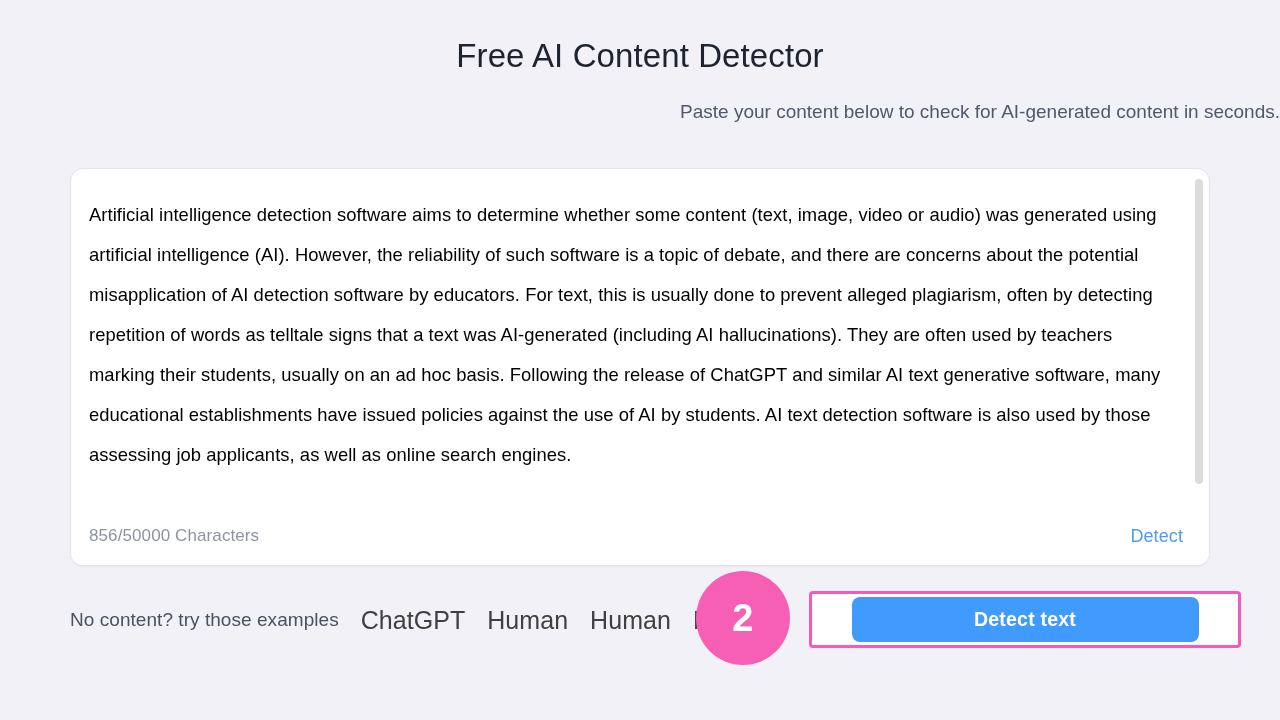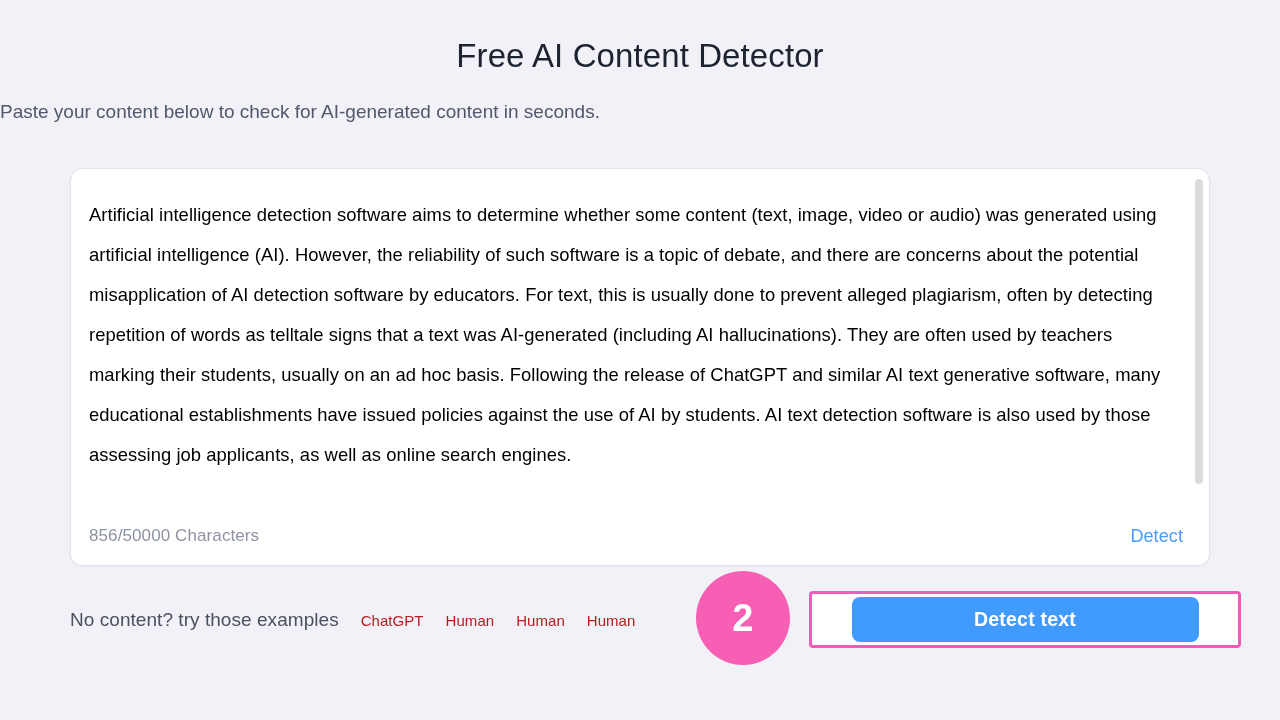--- a/index.html
+++ b/index.html
@@ -31,21 +31,21 @@
     font-size: 33px;
     font-weight: 400;
     letter-spacing: 0.1px;
     color: #1d2330;
     line-height: 1.2;
   }
 
   .page-subtitle {
     margin: 0;
     padding-top: 24px;
-    text-align: left;
+    text-align: right;
     font-size: 19px;
     font-weight: 400;
     color: #50586b;
     line-height: 1.3;
   }
 
   
   .editor-card {
     position: absolute;
     left: 70px;
@@ -141,22 +141,22 @@
   }
 
   .examples-label {
     font-size: 19px;
     color: #4a5160;
     margin-right: 22px;
     letter-spacing: 0.05px;
   }
 
   .example-link {
-    font-size: 15px;
-    color: #b91c1c;
+    font-size: 25px;
+    color: #404040;
     cursor: pointer;
     margin-right: 22px;
     letter-spacing: 0.05px;
     white-space: nowrap;
   }
   .example-link:last-child { margin-right: 0; }
 
   
   .detect-highlight {
     position: absolute;

